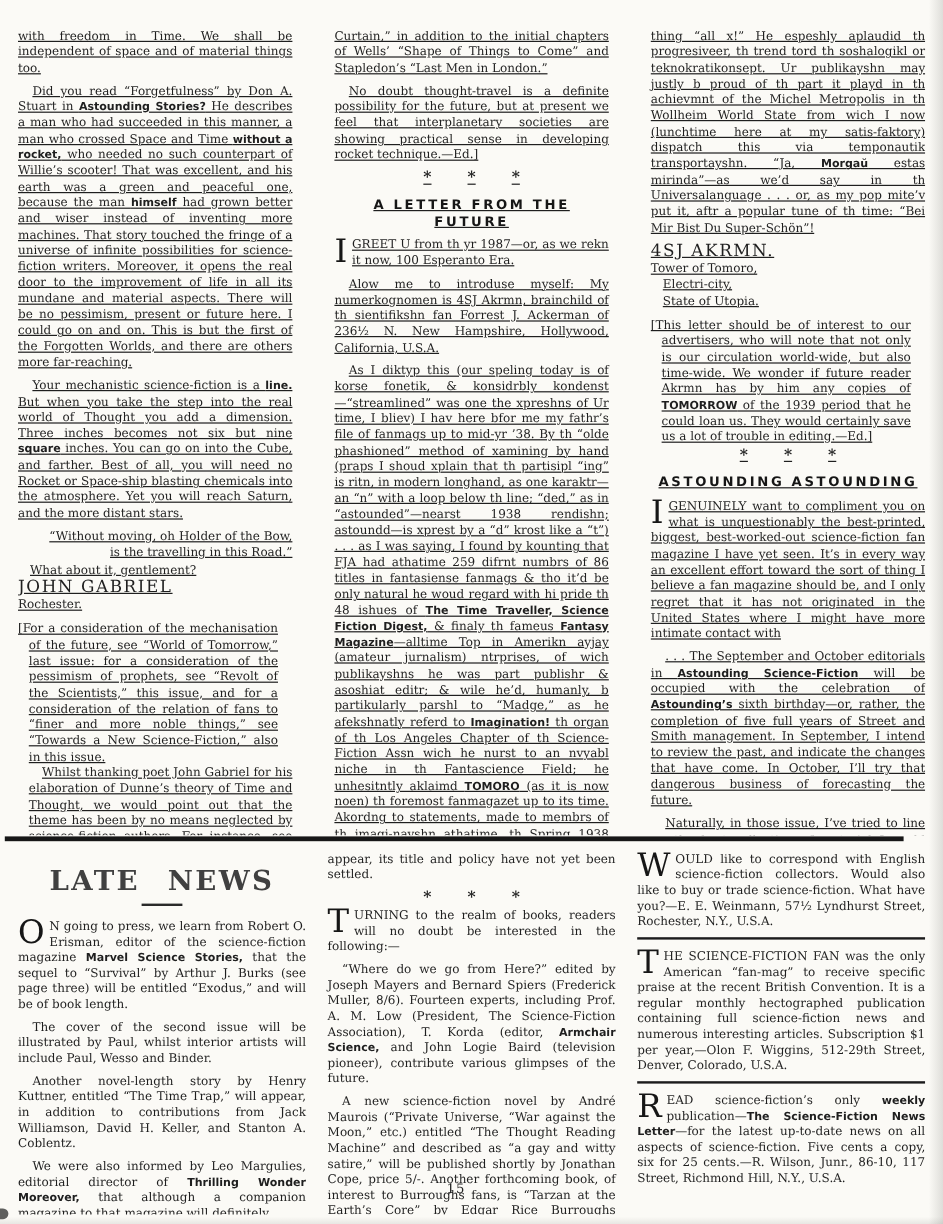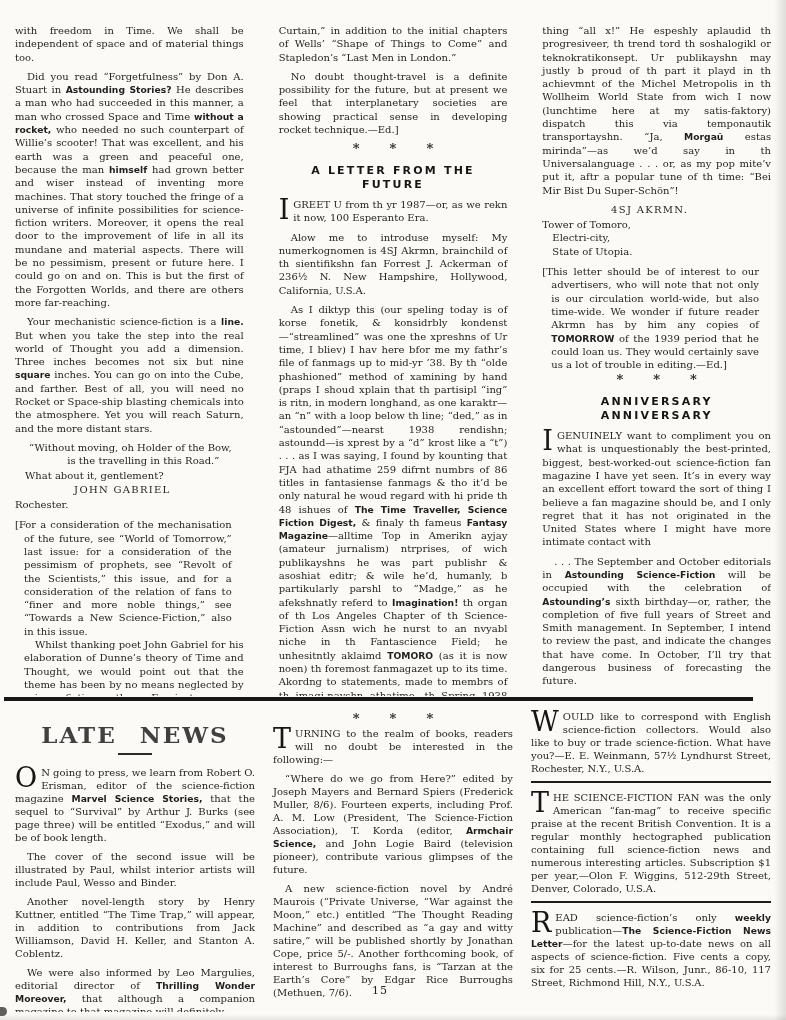--- a/index.html
+++ b/index.html
@@ -7,21 +7,21 @@
     width:786px; height:1020px;
     background:#e9e8e4;
     font-family:"DejaVu Serif","Liberation Serif",serif;
   }
   .page {
     position:relative; width:786px; height:1020px;
     background:#fbfaf6; color:#1f1f1f; overflow:hidden;
   }
   .topsec {
     position:absolute; left:15px; top:24px; width:756px; height:672px;
-    display:flex; gap:35px; overflow:hidden;
+    display:flex; gap:35px; overflow:hidden;text-decoration:underline;
   }
   .botsec {
     position:absolute; left:15px; top:710px; width:756px; height:302px;
     display:flex; gap:18px; overflow:hidden;
   }
   .col { width:240px; font-size:10px; line-height:13.3px; text-align:justify; }
   .botsec .col { line-height:13px; }
 
   .p    { margin:0 0 6px 0; text-indent:12px; }
   .noind{ text-indent:0; }
@@ -33,25 +33,25 @@
     text-align:center; text-indent:0; margin:8px 0 7px 0; color:#161616;
   }
   .stars { text-align:center; margin:2px 0 1px 0; font-weight:bold; font-size:13px; line-height:14px; }
   .stars span { margin:0 15px; }
 
   .drop .cap {
     float:left; font-size:27px; line-height:22px; padding:1px 4px 0 0;
     font-family:"DejaVu Serif","Liberation Serif",serif; color:#161616;
   }
 
-  .sig  { text-align:center; margin:1px 14px 2px 0; text-indent:0; letter-spacing:1.3px; font-size:10px; }
+  .sig  { text-align:left; margin:1px 14px 2px 0; text-indent:0; letter-spacing:1.3px; font-size:14px; }
   .ln   { margin:0; text-indent:0; text-align:left; }
   .ind1 { padding-left:10px; }
 
-  .verse { margin:1px 0 1px 0; text-align:center; }
+  .verse { margin:1px 0 1px 0; text-align:right; }
   .vl0 { text-indent:2px; }
   .vl1 { text-indent:28px; }
 
   .note  { margin:7px 12px 0 0; padding-left:9px; text-indent:-9px; }
   .notep { margin:0; padding-left:9px; text-indent:11px; }
 
   .divider {
     position:absolute; left:4px; top:697px; width:749px; height:4px;
     background:#171717;
   }
@@ -113,41 +113,42 @@
         <p class="p">As I diktyp this (our speling today is of korse fonetik, &amp; konsidrbly kondenst—“streamlined” was one the xpreshns of Ur time, I bliev) I hav here bfor me my fathr’s file of fanmags up to mid-yr ’38. By th “olde phashioned” method of xamining by hand (praps I shoud xplain that th partisipl “ing” is ritn, in modern longhand, as one karaktr—an “n” with a loop below th line; “ded,” as in “astounded”—nearst 1938 rendishn; astoundd—is xprest by a “d” krost like a “t”) . . . as I was saying, I found by kounting that FJA had athatime 259 difrnt numbrs of 86 titles in fantasiense fanmags &amp; tho it’d be only natural he woud regard with hi pride th 48 ishues of <b class="bt">The Time Traveller, Science Fiction Digest,</b> &amp; finaly th fameus <b class="bt">Fantasy Magazine</b>—alltime Top in Amerikn ayjay (amateur jurnalism) ntrprises, of wich publikayshns he was part publishr &amp; asoshiat editr; &amp; wile he’d, humanly, b partikularly parshl to “Madge,” as he afekshnatly referd to <b class="bt">Imagination!</b> th organ of th Los Angeles Chapter of th Science-Fiction Assn wich he nurst to an nvyabl niche in th Fantascience Field; he unhesitntly aklaimd <b class="bt">TOMORO</b> (as it is now noen) th foremost fanmagazet up to its time.  Akordng to statements, made to membrs of th imagi-nayshn athatime, th Spring 1938 metamorfosist edishn was in his opinion as a konisur dcidedly a steal at 6d.! Editorial xselnt; bravo! Prof. Low; pat on th bak for Pragnell; good! Griffiths; “Crypt of Civilisation” quite OK; in fakt, evry-</p>
       </div>
     <div class="col">
         <p class="p noind">thing “all x!”  He espeshly aplaudid th progresiveer, th trend tord th soshalogikl or teknokratikonsept.  Ur publikayshn may justly b proud of th part it playd in th achievmnt of the Michel Metropolis in th Wollheim World State from wich I now (lunchtime here at my satis-faktory) dispatch this via temponautik transportayshn. “Ja, <b class="bt">Morgaŭ</b> estas mirinda”—as we’d say in th Universalanguage . . . or, as my pop mite’v put it, aftr a popular tune of th time: “Bei Mir Bist Du Super-Schön”!</p>
         <p class="sig">4SJ AKRMN.</p>
         <p class="ln ind0">Tower of Tomoro,</p>
         <p class="ln ind1">Electri-city,</p>
         <p class="ln ind1">State of Utopia.</p>
         <p class="note">[This letter should be of interest to our advertisers, who will note that not only is our circulation world-wide, but also time-wide.  We wonder if future reader Akrmn has by him any copies of <b class="bt">TOMORROW</b> of the 1939 period that he could loan us.  They would certainly save us a lot of trouble in editing.—Ed.]</p>
         <div class="stars"><span>*</span><span>*</span><span>*</span></div>
-        <h3 class="head">ANNIVERSARY ANNIVERSARY</h3>
+        <h3 class="head">ASTOUNDING ASTOUNDING</h3>
         <p class="p noind drop"><span class="cap">I</span>GENUINELY want to compliment you on what is unquestionably the best-printed, biggest, best-worked-out science-fiction fan magazine I have yet seen. It’s in every way an excellent effort toward the sort of thing I believe a fan magazine should be, and I only regret that it has not originated in the United States where I might have more intimate contact with</p>
         <p class="p">. . . The September and October editorials in <b class="bt">Astounding Science-Fiction</b> will be occupied with the celebration of <b class="bt">Astounding’s</b> sixth birthday—or, rather, the completion of five full years of Street and Smith management.  In September, I intend to review the past, and indicate the changes that have come.  In October, I’ll try that dangerous business of forecasting the future.</p>
         <p class="p">Naturally, in those issue, I’ve tried to line up the best collection of material I could gather.  And, I think, I really have some excellent material on the way.</p>
       </div>
   </div>
 
   <div class="divider"></div>
 
   <div class="botsec">
     <div class="col">
       <h2 class="lnews">LATE NEWS</h2>
       <div class="lnews-rule"></div>
       <div>
           <p class="p noind drop"><span class="cap">O</span>N going to press, we learn from Robert O. Erisman, editor of the science-fiction magazine <b class="bt">Marvel Science Stories,</b> that the sequel to “Survival” by Arthur J. Burks (see page three) will be entitled “Exodus,” and will be of book length.</p>
           <p class="p">The cover of the second issue will be illustrated by Paul, whilst interior artists will include Paul, Wesso and Binder.</p>
           <p class="p">Another novel-length story by Henry Kuttner, entitled “The Time Trap,” will appear, in addition to contributions from Jack Williamson, David H. Keller, and Stanton A. Coblentz.</p>
           <p class="p">We were also informed by Leo Margulies, editorial director of <b class="bt">Thrilling Wonder Moreover,</b> that although a companion magazine to that magazine will definitely</p>
         </div>
     </div>
     <div class="col">
+        <p class="p noind">appear, its title and policy have not yet been settled.</p>
         <div class="stars"><span>*</span><span>*</span><span>*</span></div>
         <p class="p noind drop"><span class="cap">T</span>URNING to the realm of books, readers will no doubt be interested in the following:—</p>
         <p class="p">“Where do we go from Here?” edited by Joseph Mayers and Bernard Spiers (Frederick Muller, 8/6).  Fourteen experts, including Prof. A. M. Low (President, The Science-Fiction Association), T. Korda (editor, <b class="bt">Armchair Science,</b> and John Logie Baird (television pioneer), contribute various glimpses of the future.</p>
         <p class="p">A new science-fiction novel by André Maurois (“Private Universe, “War against the Moon,” etc.) entitled “The Thought Reading Machine” and described as “a gay and witty satire,” will be published shortly by Jonathan Cope, price 5/-. Another forthcoming book, of interest to Burroughs fans, is “Tarzan at the Earth’s Core” by Edgar Rice Burroughs (Methuen, 7/6).</p>
       </div>
     <div class="col">
         <p class="p noind drop"><span class="cap">W</span>OULD like to correspond with English science-fiction collectors. Would also like to buy or trade science-fiction. What have you?—E. E. Weinmann, 57½ Lyndhurst Street, Rochester, N.Y., U.S.A.</p>
         <div class="crule"></div>
         <p class="p noind drop"><span class="cap">T</span>HE SCIENCE-FICTION FAN was the only American “fan-mag” to receive specific praise at the recent British Convention.  It is a regular monthly hectographed publication containing full science-fiction news and numerous interesting articles.  Subscription $1 per year,—Olon F. Wiggins, 512-29th Street, Denver, Colorado, U.S.A.</p>
         <div class="crule"></div>

